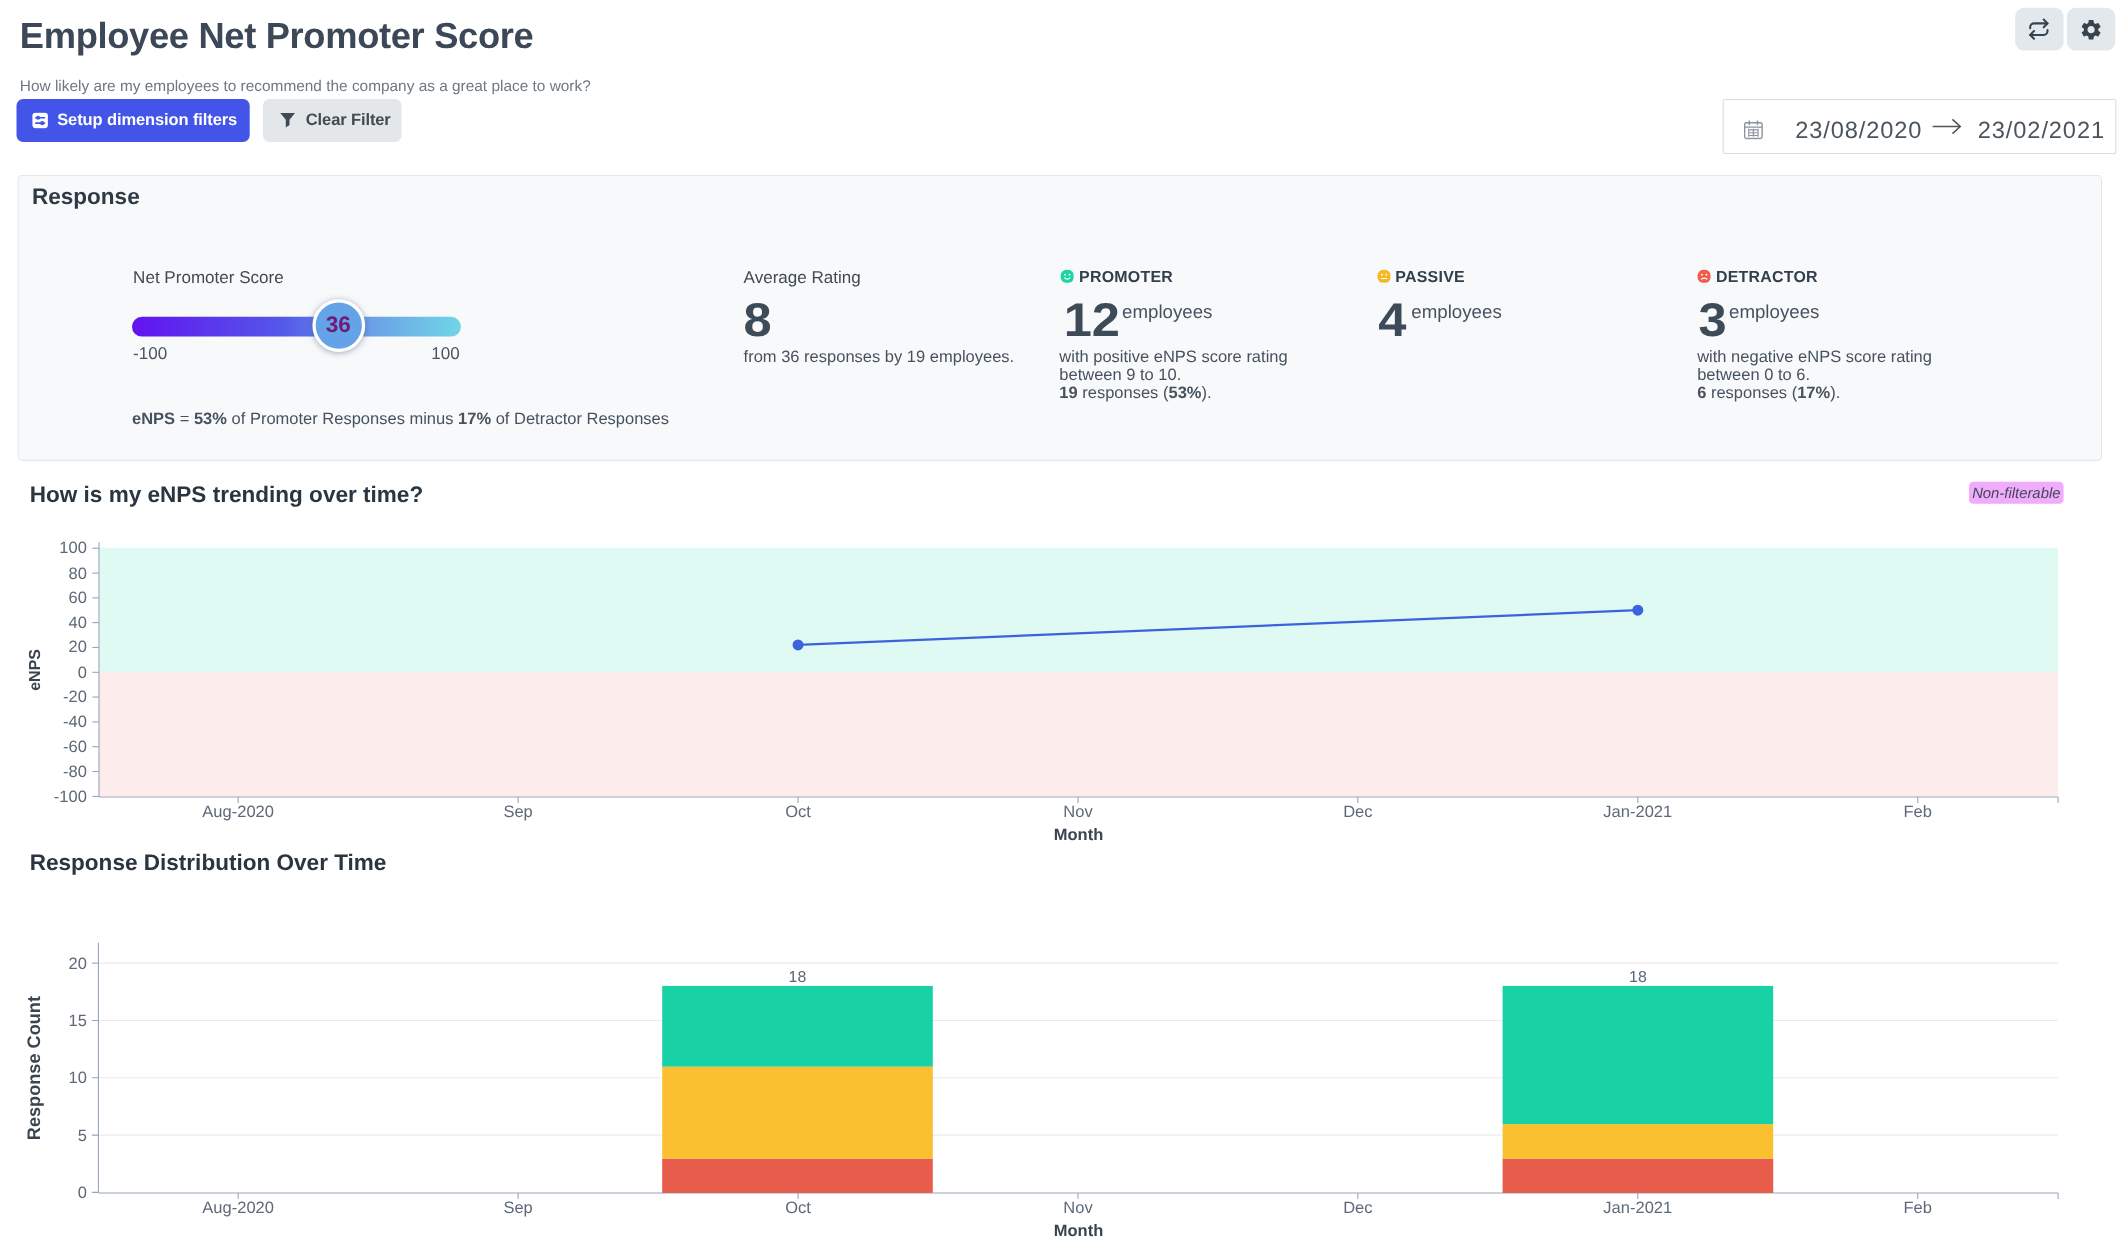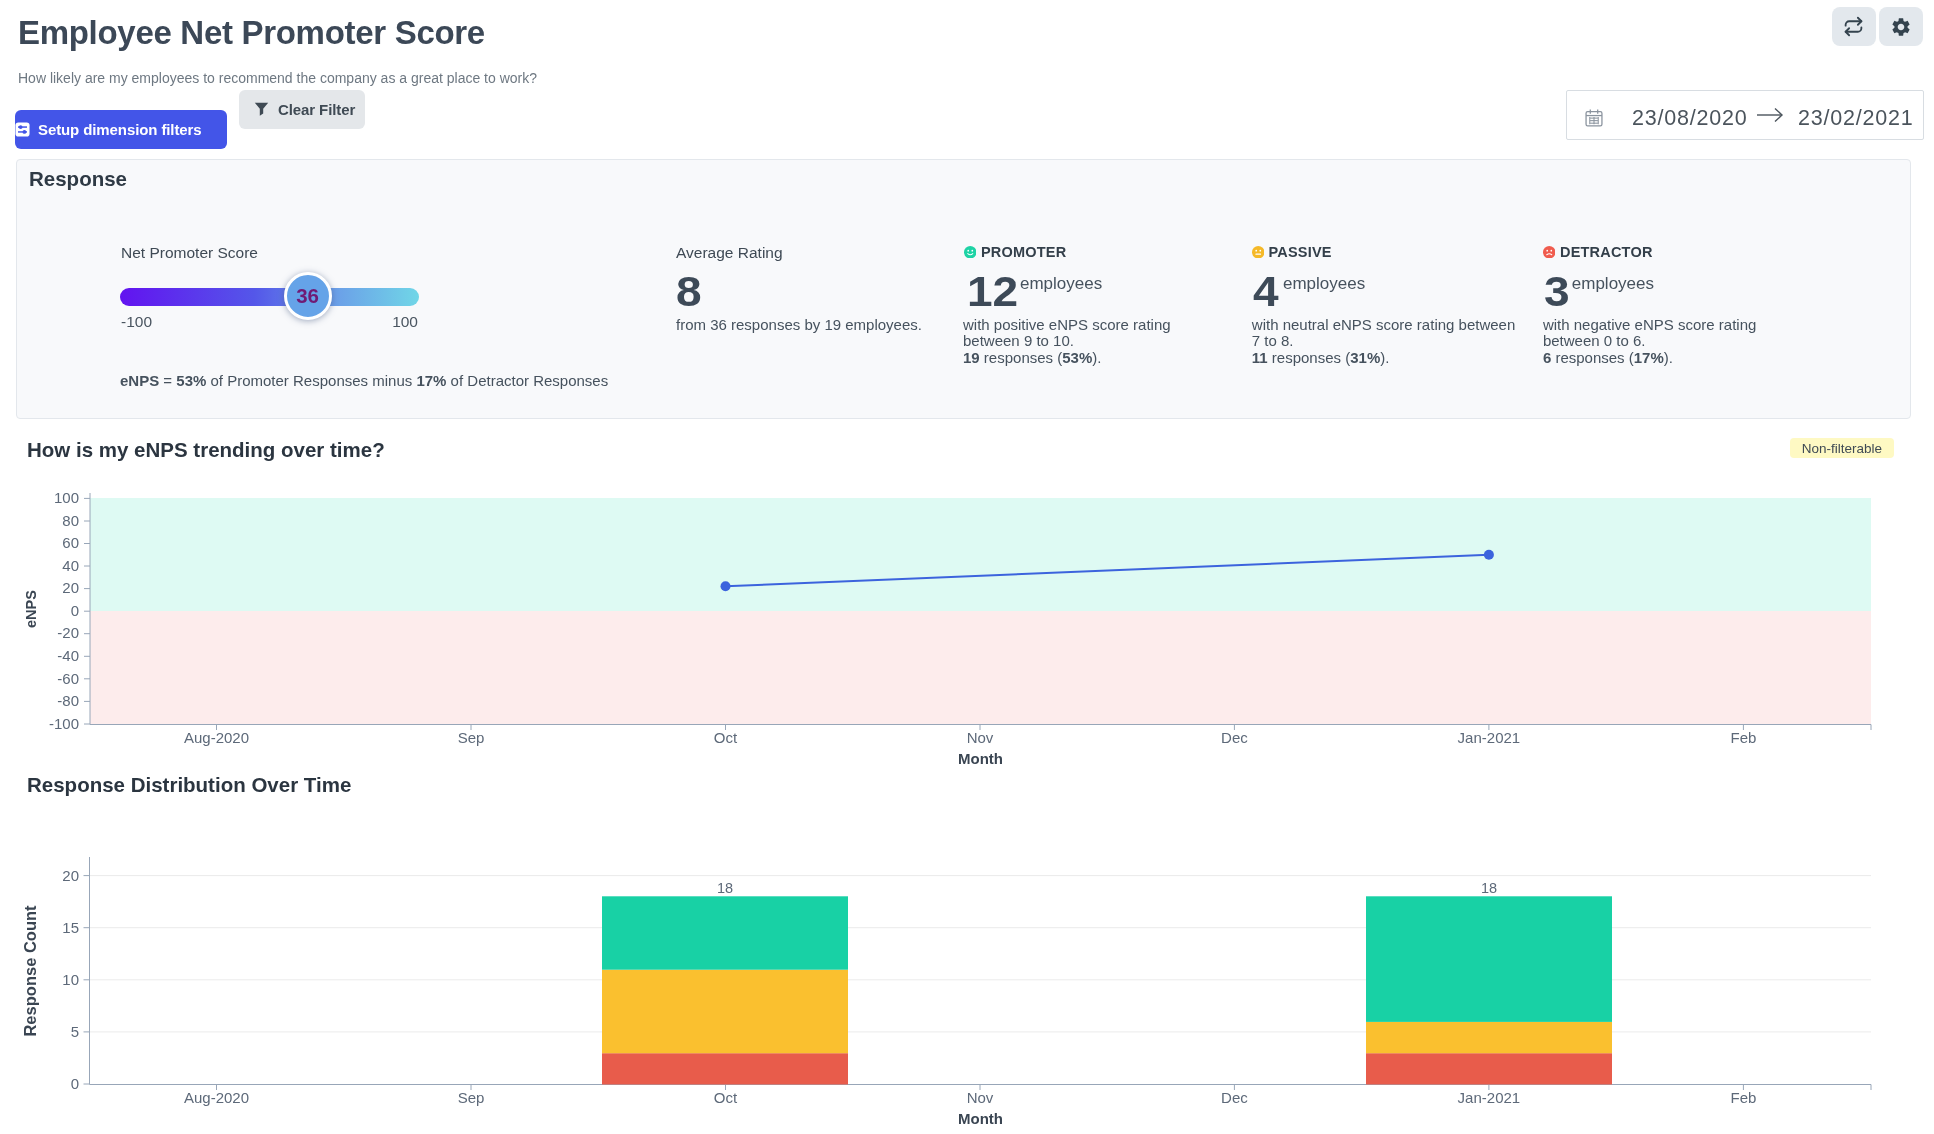--- a/index.html
+++ b/index.html
@@ -1,31 +1,31 @@
 <!DOCTYPE html>
 <html><head>
 <meta charset="utf-8">
 <style>
 * { margin:0; padding:0; box-sizing:border-box; }
 html,body { width:1934px; height:1134px; background:#ffffff; font-family:"Liberation Sans",sans-serif; overflow:hidden; }
 .abs { position:absolute; }
 #page { position:relative; width:1934px; height:1134px; }
 .h1 { left:18px; top:14px; font-size:33px; letter-spacing:-0.3px; font-weight:bold; color:#3c4857; }
 .sub { left:18px; top:58px; font-size:14px; color:#6e7882;margin-top:12px; }
-.btn-blue { left:15px; top:90px; width:212px; height:39px; background:#4355e8; border-radius:6px; display:flex; align-items:center; gap:8px; color:#fff; font-size:15px; font-weight:bold; letter-spacing:-0.1px;margin-top:20px; }
+.btn-blue { left:15px; top:90px; width:212px; height:39px; background:#4355e8; border-radius:6px; display:flex; align-items:center; padding-left:14px; gap:8px; color:#fff; font-size:15px; font-weight:bold; letter-spacing:-0.1px; }
 .btn-gray { left:239px; top:90px; width:126px; height:39px; background:#e4e7ea; border-radius:6px; display:flex; align-items:center; padding-left:15px; gap:9px; color:#3f4a54; font-size:15px; font-weight:bold; letter-spacing:-0.1px; }
 .iconbtn { top:7px; width:43.5px; height:39px; background:#e3e8ed; border-radius:8px; display:flex; align-items:center; justify-content:center; }
 .datebox { left:1566px; top:90px; width:358px; height:50px; background:#fff; border:1px solid #d8dde2; border-radius:2px; }
 .panel { left:16px; top:159px; width:1895px; height:260px; background:#f8f9fb; border:1px solid #e3e7ec; border-radius:4px; }
 .lbl { font-size:15.5px; color:#3f4a55; }
 .bignum { font-size:43px; font-weight:bold; color:#3d4a58; line-height:1; transform:scaleX(1.07); transform-origin:0 0; }
 .cat-head { font-size:14.5px; font-weight:bold; color:#333f4a; letter-spacing:0.2px; }
 .para { font-size:15px; color:#46525e; line-height:16.3px; }
 .sec-head { font-size:20.5px; font-weight:bold; color:#2b3540; }
-.badge { left:1790px; top:438px; height:20px; width:104px; background:#fef9c3; border-radius:4px; font-size:13.5px; color:#3f4a54; display:flex; align-items:center; justify-content:center; white-space:nowrap; }
+.badge { left:1790px; top:438px; height:20px; width:86px; background:#f0abfc; border-radius:4px; font-size:13.5px; color:#3f4a54; display:flex; align-items:center; justify-content:center; white-space:nowrap;font-style:italic; }
 .gradbar { left:120px; top:287.5px; width:299px; height:18px; border-radius:9px;
   background:linear-gradient(to right,#6213f0,#5457e9 45%,#6b9fe8 72%,#70d6e7 100%); }
 .knob { left:283.6px; top:272.2px; width:48px; height:48px; border-radius:50%; background:#65a3e8; border:3px solid #ffffff; box-shadow:0 1px 6px rgba(70,90,130,0.5); display:flex; align-items:center; justify-content:center; color:#701a75; font-size:20.5px; font-weight:bold; }
 </style>
 </head>
 <body>
 <div id="page">
   <div class="abs h1">Employee Net Promoter Score</div>
   <div class="abs sub">How likely are my employees to recommend the company as a great place to work?</div>
 
@@ -107,21 +107,20 @@
 
   <div class="abs" style="left:1251.8px; top:244px;"><svg width="12.5" height="12.5" viewBox="0 0 16 16">
         <circle cx="8" cy="8" r="8" fill="#f5b928"></circle>
         <circle cx="5.4" cy="6" r="1.1" fill="#fff"></circle>
         <circle cx="10.6" cy="6" r="1.1" fill="#fff"></circle>
         <line x1="5" y1="10.4" x2="11" y2="10.4" stroke="#fff" stroke-width="1.3" stroke-linecap="round"></line>
       </svg></div>
   <div class="abs cat-head" style="left:1268.5px; top:244px;">PASSIVE</div>
   <div class="abs bignum" style="left:1253px; top:270px;">4</div>
   <div class="abs" style="left:1283px; top:274.3px; font-size:17px; color:#46525e;">employees</div>
-  <div class="abs para" style="left:1251.8px; top:317px;">with neutral eNPS score rating between<br>7 to 8.<br><b>11</b> responses (<b>31%</b>).</div>
 
   <div class="abs" style="left:1542.9px; top:244px;"><svg width="12.5" height="12.5" viewBox="0 0 16 16">
         <circle cx="8" cy="8" r="8" fill="#f05c4e"></circle>
         <circle cx="5.4" cy="6" r="1.1" fill="#fff"></circle>
         <circle cx="10.6" cy="6" r="1.1" fill="#fff"></circle>
         <path d="M4.8 11.2 Q8 8.8 11.2 11.2" stroke="#fff" stroke-width="1.3" fill="none" stroke-linecap="round"></path>
       </svg></div>
   <div class="abs cat-head" style="left:1560px; top:244px;">DETRACTOR</div>
   <div class="abs bignum" style="left:1544px; top:270px;">3</div>
   <div class="abs" style="left:1571.8px; top:274.3px; font-size:17px; color:#46525e;">employees</div>

